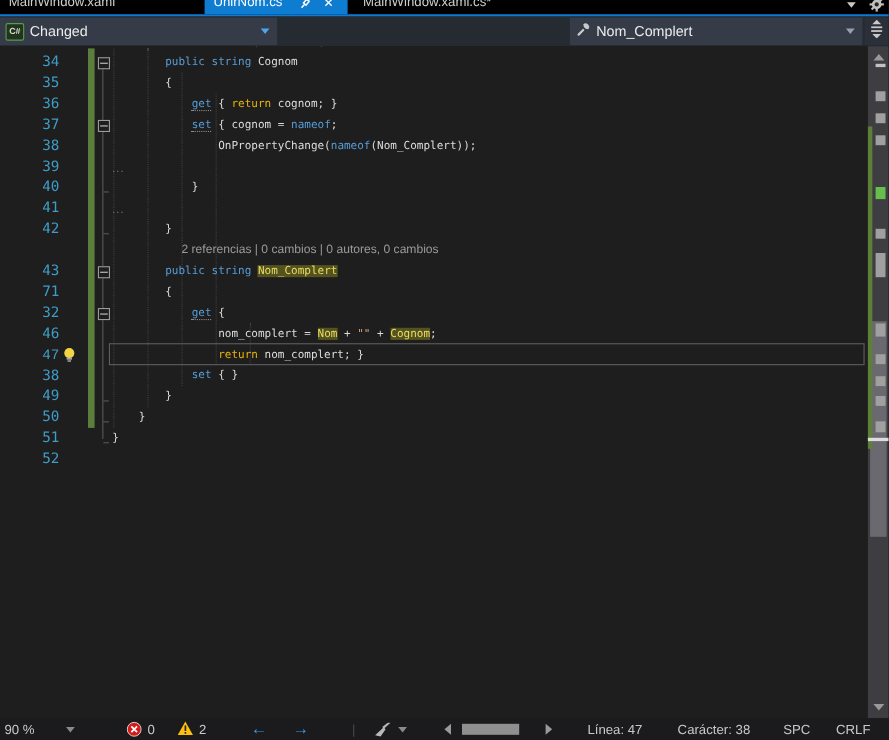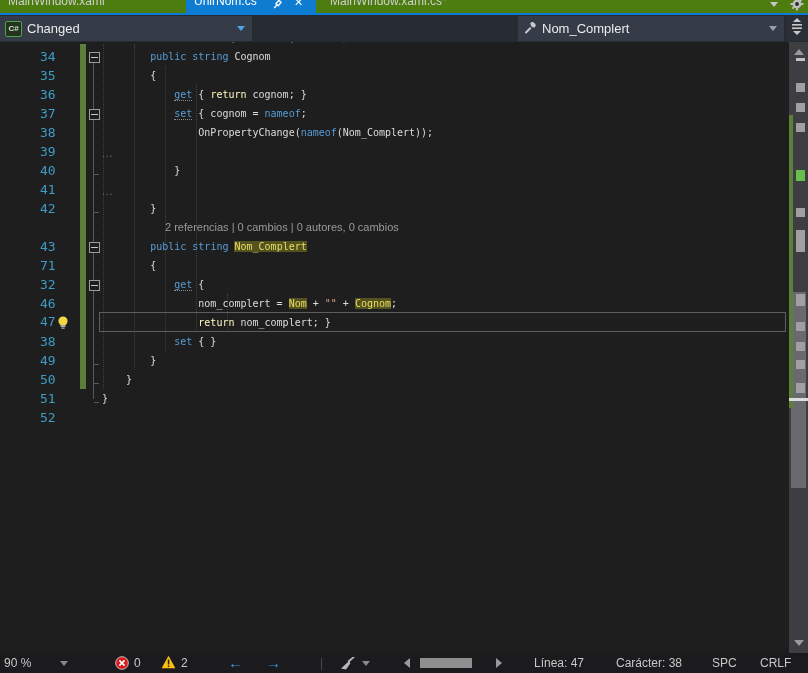--- a/index.html
+++ b/index.html
@@ -1,42 +1,42 @@
 <!DOCTYPE html>
 <html><head>
 <meta charset="utf-8">
 <style>
   html,body{margin:0;padding:0;background:#1E1E1E;}
   .screen{position:relative;width:808px;height:673px;overflow:hidden;background:#1E1E1E;
           font-family:"Liberation Sans",sans-serif;-webkit-font-smoothing:antialiased;}
   
-  .tabbar{position:absolute;left:0;top:0;width:808px;height:13px;background:#4d7c0f;overflow:hidden;}
+  .tabbar{position:absolute;left:0;top:0;width:808px;height:13px;background:#000000;overflow:hidden;}
   .tab{position:absolute;top:0;height:13px;overflow:hidden;}
   .tab .tlabel{position:absolute;top:-6px;left:8px;font-size:12px;color:#CFCFCF;white-space:nowrap;}
   .tab.active{background:#0D7CD1;}
   .tab.active .tlabel{color:#FFFFFF;}
   .blueline{position:absolute;left:0;top:13px;width:808px;height:2px;background:#0C7BD8;}
   .topicon{position:absolute;top:-2px;color:#C8C8C8;}
   
   .navbar{position:absolute;left:0;top:15px;width:808px;height:27px;background:#262A31;}
   .combo{position:absolute;top:1px;height:25px;background:#353B47;display:flex;align-items:center;}
   .combo .clabel{font-size:13px;color:#ECECEC;margin-left:5px;white-space:nowrap;}
   .combo .arrow{position:absolute;right:7px;top:10px;}
   .csharp-box{width:15px;height:14px;margin-left:5px;border:1px solid #4EA24E;background:#24321F;
               color:#CDE3C6;font-size:8px;font-weight:bold;line-height:14px;text-align:center;border-radius:2px;}
   .splitbtn{position:absolute;right:0;top:1px;width:22px;height:25px;background:#2B2F38;display:flex;align-items:center;justify-content:center;}
   
   .editor{position:absolute;left:0;top:42px;width:789px;height:611px;background:#1E1E1E;overflow:hidden;}
-  .ln{position:absolute;left:0;width:54px;font-family:"DejaVu Sans Mono",monospace;
-      font-size:13px;line-height:19px;color:#3F9CC6;margin-left:40px;}
+  .ln{position:absolute;left:0;width:54px;text-align:right;font-family:"DejaVu Sans Mono",monospace;
+      font-size:13px;line-height:19px;color:#3F9CC6;}
   .code-row{position:absolute;left:102px;white-space:pre;font-family:"DejaVu Sans Mono",monospace;
             font-size:10px;line-height:19px;color:#DCDCDC;}
   .codelens-row{position:absolute;left:165px;font-size:11px;line-height:19px;color:#9A9A9A;white-space:nowrap;}
   .tk-kw{color:#569CD6;}
-  .tk-ctl{color:#fef9c3;}
+  .tk-ctl{color:#eab308;}
   .tk-str{color:#D69D85;}
   .tk-hl{color:#E8DC62;background:#54531F;}
   .tk-sugg{border-bottom:1px dotted #8A8A8A;}
   .changebar{position:absolute;left:80px;top:2px;width:6px;height:345px;background:#5B7E3C;}
   .foldline{position:absolute;left:93px;top:10px;width:1px;height:347px;background:#585858;}
   .foldtick{position:absolute;left:94px;width:5px;height:1px;background:#585858;}
   .foldbox{position:absolute;left:89px;width:9px;height:9px;border:1px solid #9B9B9B;background:#1E1E1E;}
   .foldbox::after{content:"";position:absolute;left:1px;top:4px;width:7px;height:1px;background:#C8C8C8;}
   .guide{position:absolute;width:0;border-left:1px dotted #3F3F46;}
   .caretbox{position:absolute;left:99px;width:685px;height:18px;border:1px solid #5E5E62;}

